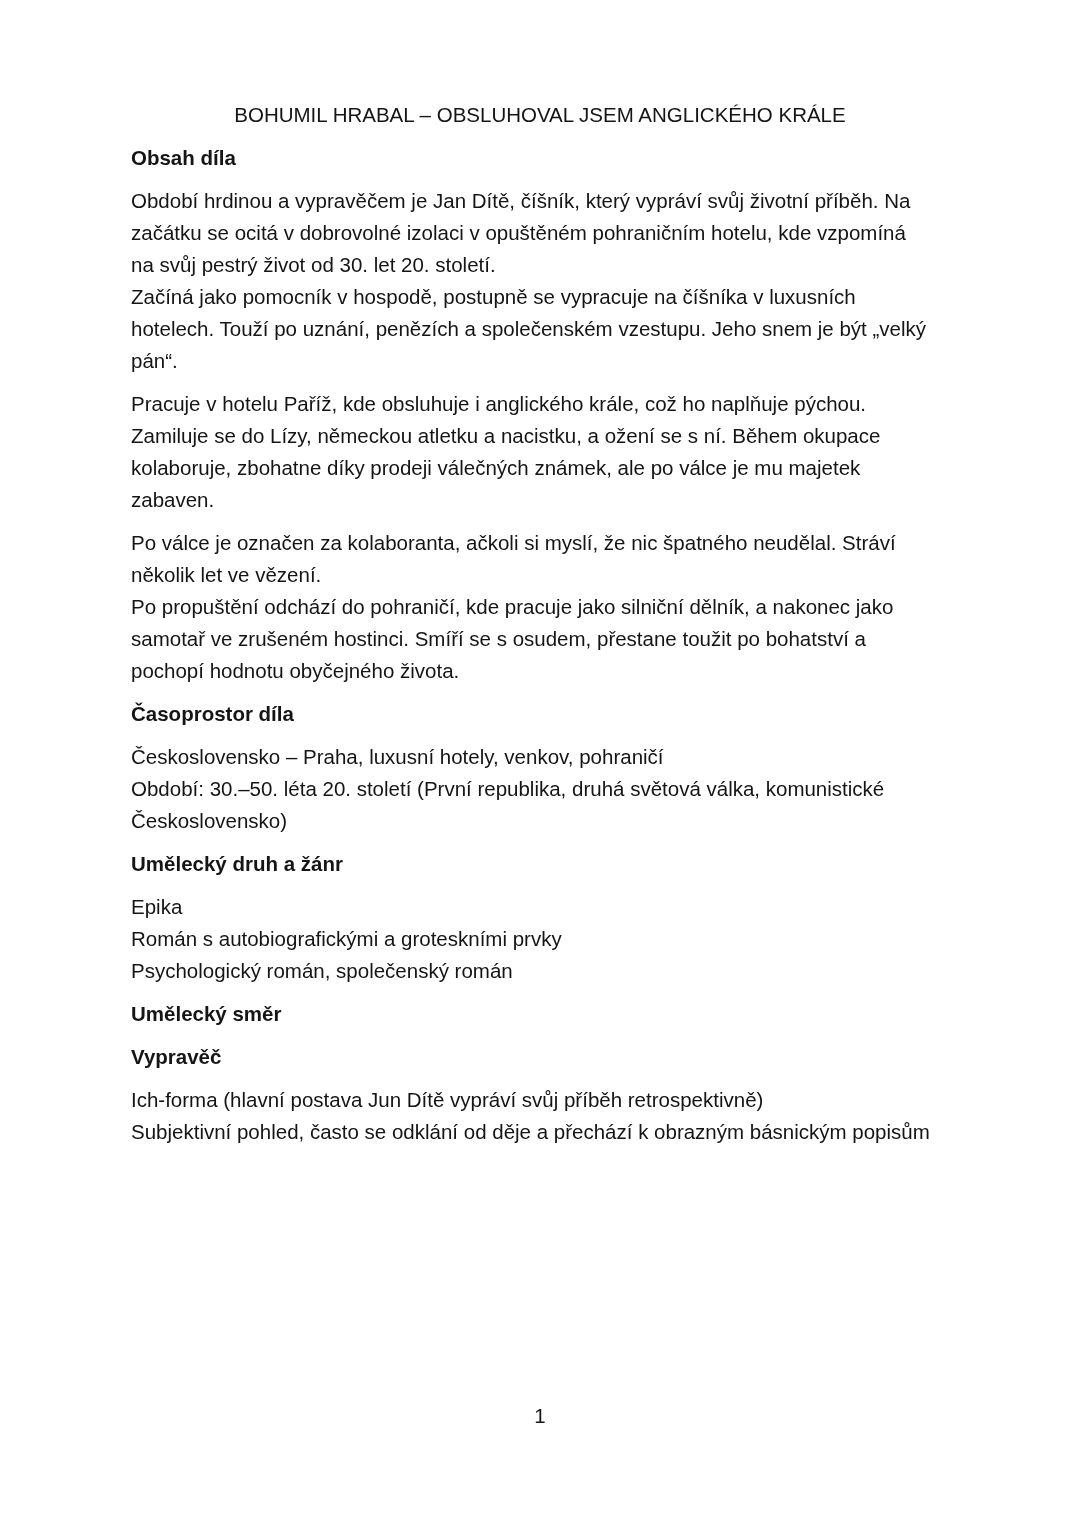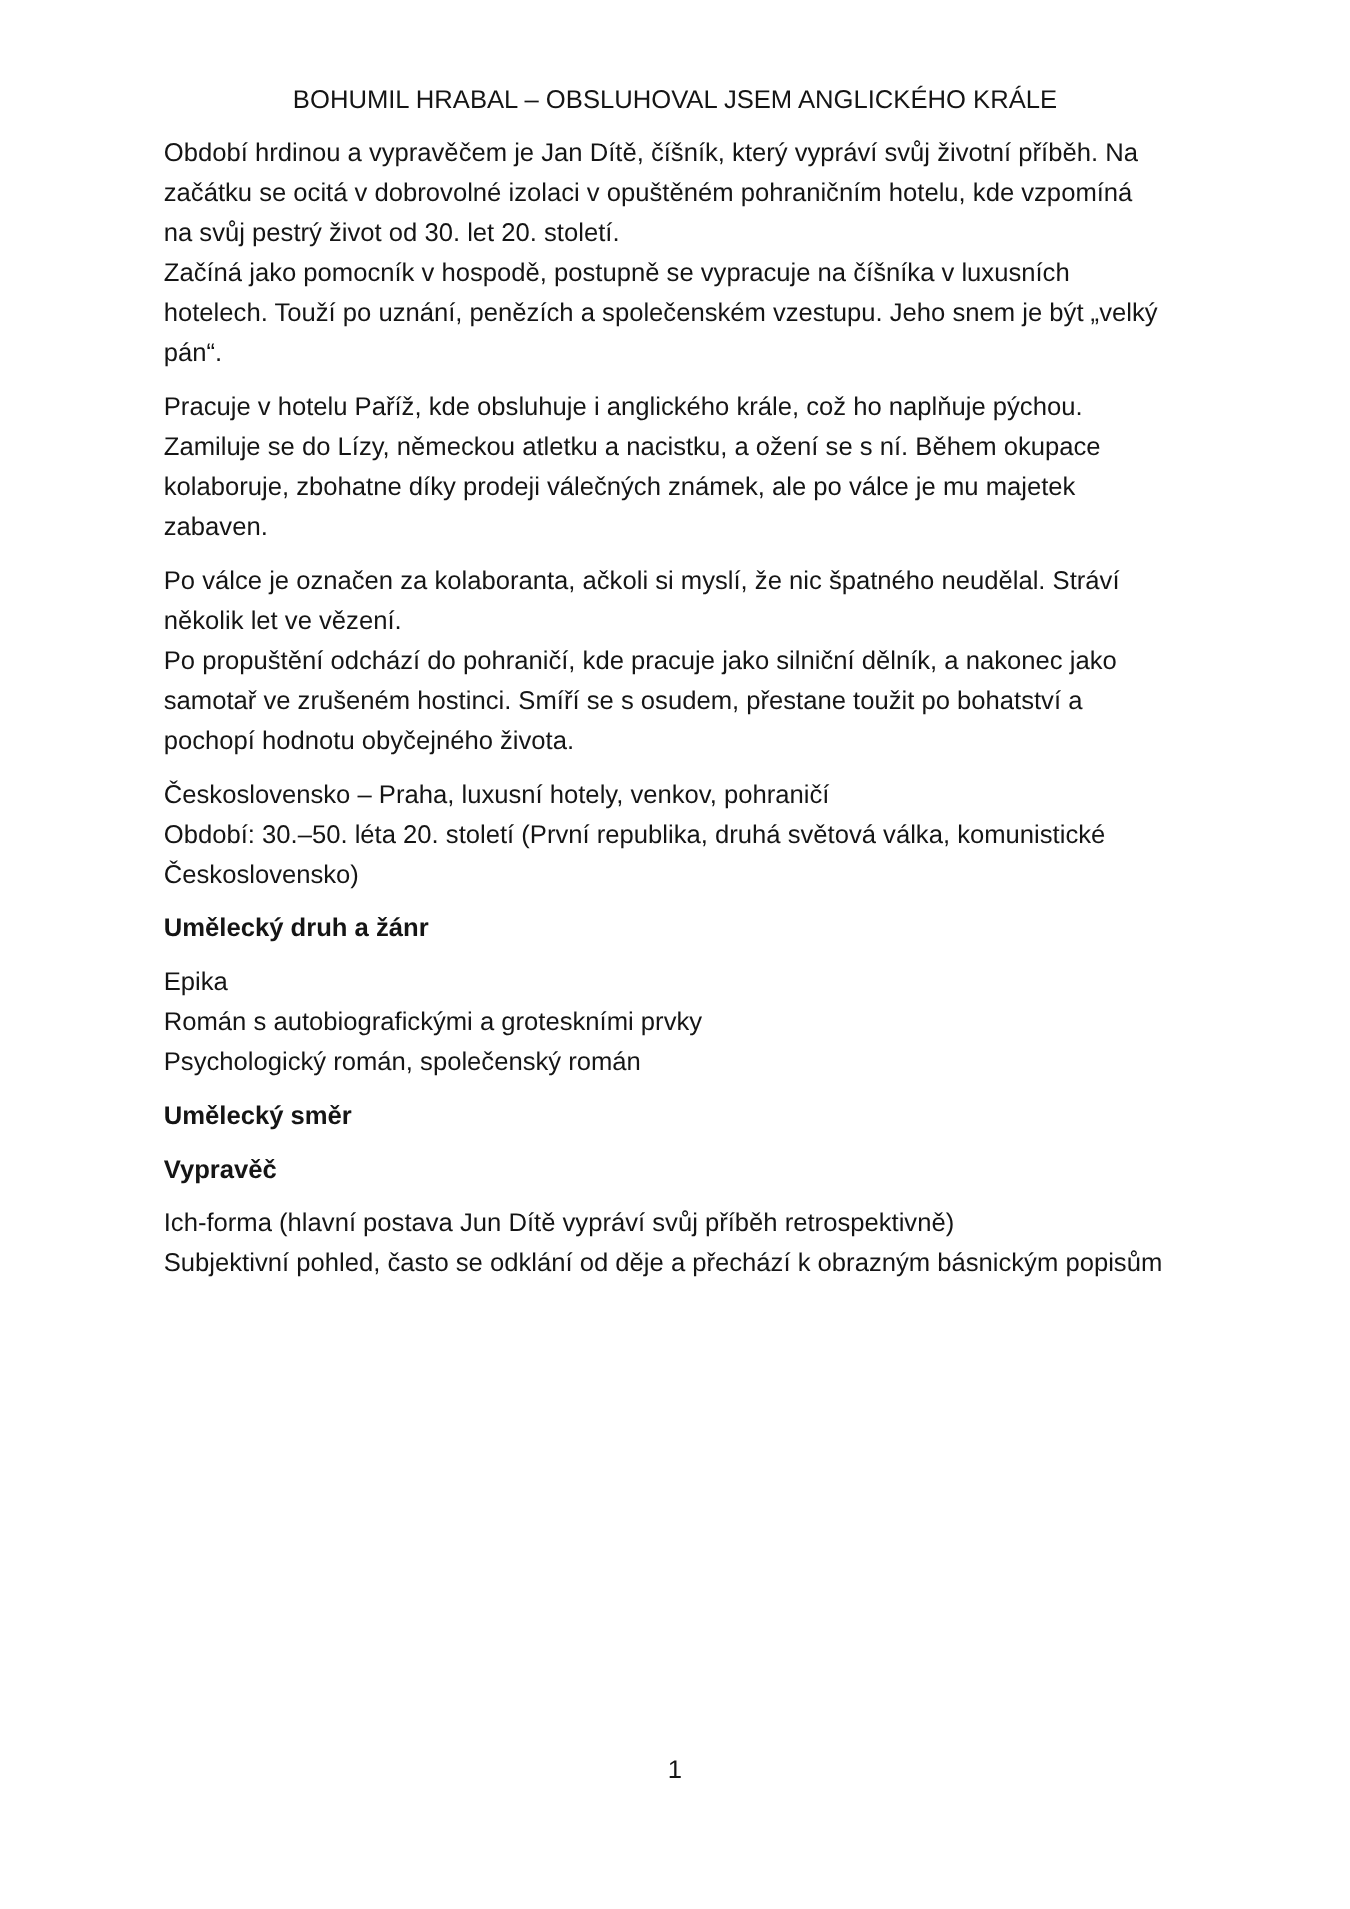--- a/index.html
+++ b/index.html
@@ -6,21 +6,21 @@
     margin: 0;
     padding: 0;
     background: #ffffff;
   }
   .page {
     position: relative;
     width: 1080px;
     height: 1527px;
     background: #ffffff;
     box-sizing: border-box;
-    padding: 64px 131px 0 131px;
+    padding: 99px 131px 0 131px;
     font-family: "Liberation Sans", "DejaVu Sans", sans-serif;
     font-size: 20.5px;
     line-height: 32px;
     color: #151515;
     overflow: hidden;
   }
   .doc-title {
     text-align: center;
     white-space: pre;
     margin: 0 0 11px 0;
@@ -48,35 +48,37 @@
     line-height: 32px;
   }
 </style>
 </head>
 <body>
 
 <div class="page">
   <div class="doc-title">BOHUMIL HRABAL – OBSLUHOVAL JSEM ANGLICKÉHO KRÁLE</div>
 
   <div id="sections">
+      <div class="heading">Obsah díla</div>
       <div class="para"><span>Období hrdinou a vypravěčem je </span><span class="b">Jan Dítě</span><span>, číšník, který vypráví svůj životní příběh. Na
 začátku se ocitá v dobrovolné izolaci v opuštěném pohraničním hotelu, kde vzpomíná
 na svůj pestrý život od 30. let 20. století.
 Začíná jako pomocník v hospodě, postupně se vypracuje na číšníka v luxusních
 hotelech. Touží po uznání, penězích a společenském vzestupu. Jeho snem je být „velký
 pán“.</span></div>
       <div class="para"><span>Pracuje v hotelu Paříž, kde obsluhuje i anglického krále, což ho naplňuje pýchou.
 Zamiluje se do Lízy, německou atletku a nacistku, a ožení se s ní. Během okupace
 kolaboruje, zbohatne díky prodeji válečných známek, ale po válce je mu majetek
 zabaven.</span></div>
       <div class="para"><span>Po válce je označen za kolaboranta, ačkoli si myslí, že nic špatného neudělal. Stráví
 několik let ve vězení.
 Po propuštění odchází do pohraničí, kde pracuje jako silniční dělník, a nakonec jako
 samotař ve zrušeném hostinci. Smíří se s osudem, přestane toužit po bohatství a
 pochopí hodnotu obyčejného života.</span></div>
+      <div class="heading">Časoprostor díla</div>
       <div class="para"><span>Československo – Praha, luxusní hotely, venkov, pohraničí
 Období: 30.–50. léta 20. století (První republika, druhá světová válka, komunistické
 Československo)</span></div>
       <div class="heading">Umělecký druh a žánr</div>
       <div class="para"><span>Epika
 Román s autobiografickými a groteskními prvky
 Psychologický román, společenský román</span></div>
       <div class="heading">Umělecký směr</div>
       <div class="heading">Vypravěč</div>
       <div class="para"><span>Ich-forma (hlavní postava Jun Dítě vypráví svůj příběh retrospektivně)

